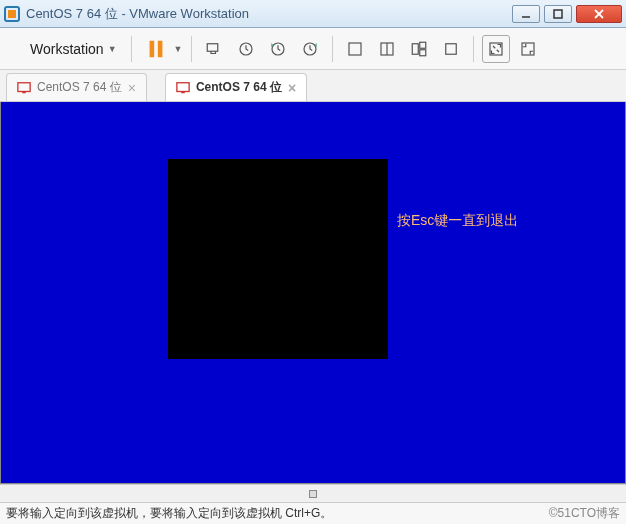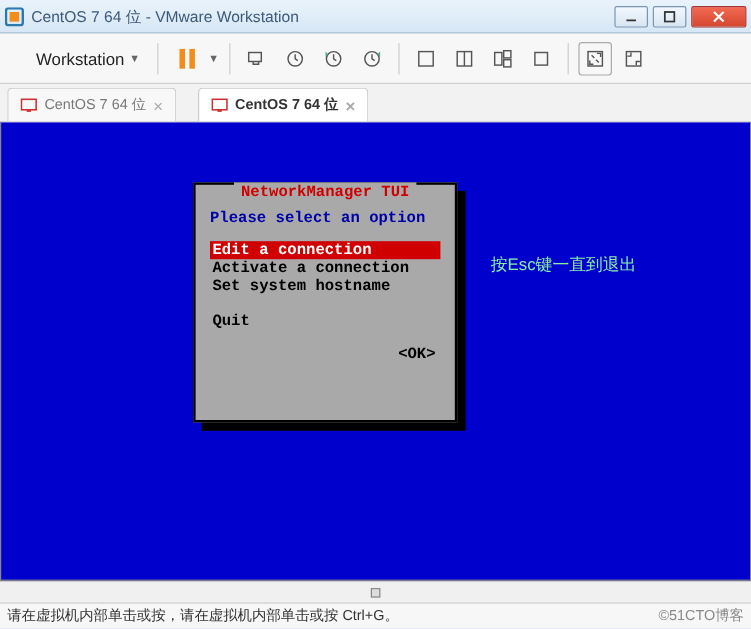--- a/index.html
+++ b/index.html
@@ -39,21 +39,21 @@
 .tui-shadow { position: absolute; left: 167px; top: 57px; width: 220px; height: 200px; background: #000; }
 .tui-box { position: absolute; left: 160px; top: 50px; width: 220px; height: 200px; background: #a9a9a9; border: 2px solid #000; }
 .tui-title { position: absolute; top: -2px; left: 0; right: 0; text-align: center; }
 .tui-title span { background: #a9a9a9; padding: 0 6px; color: #d00000; font-family: "Courier New", monospace; font-weight: bold; font-size: 13px; }
 .tui-content { padding: 20px 12px 8px; font-family: "Courier New", monospace; font-size: 13px; font-weight: bold; }
 .tui-prompt { color: #0000a8; margin-bottom: 12px; }
 .tui-item { color: #000; padding: 0 2px; cursor: pointer; }
 .tui-item.sel { background: #d00000; color: #fff; }
 .tui-quit { margin-top: 14px; }
 .tui-ok { text-align: right; color: #000; margin-top: 12px; padding-right: 4px; cursor: pointer; }
-.annotation { position: absolute; left: 408px; top: 110px; color: #86efac; font-size: 14px; font-family: "Microsoft YaHei", sans-serif; }
+.annotation { position: absolute; left: 396px; top: 110px; color: #fdba74; font-size: 14px; font-family: "Microsoft YaHei", sans-serif; }
 
 
 .hscroll { height: 18px; background: #f0f0f0; border-top: 1px solid #ccc; display: flex; align-items: center; justify-content: center; }
 .hscroll .thumb { width: 8px; height: 8px; border: 1px solid #888; background: #ddd; }
 
 
 .statusbar { height: 22px; border-top: 1px solid #ccc; background: #f7f7f7; display: flex; align-items: center; padding: 0 6px; font-size: 12px; color: #333; }
 .statusbar .watermark { margin-left: auto; color: #888; font-size: 12px; }
 
 .icon-stroke { stroke: #555; stroke-width: 1.6; fill: none; }
@@ -183,34 +183,23 @@
         <rect x="1" y="2" width="14" height="10" fill="none" stroke="#c33" stroke-width="1.5"></rect>
         <rect x="6" y="12" width="4" height="2" fill="#c33"></rect>
       </svg>
     <span>CentOS 7 64 位</span>
     <span class="tab-close">×</span>
   </div>
 </div>
 
 <div class="vm-viewport">
   <div class="tui-shadow"></div>
-  <div class="tui-box">
-    <div class="tui-title"><span>NetworkManager TUI</span></div>
-    <div class="tui-content">
-      <div class="tui-prompt">Please select an option</div>
-      <div class="tui-item sel">Edit a connection</div>
-      <div class="tui-item">Activate a connection</div>
-      <div class="tui-item">Set system hostname</div>
-      <div class="tui-item tui-quit">Quit</div>
-      <div class="tui-ok">&lt;OK&gt;</div>
-    </div>
-  </div>
   <div class="annotation">按Esc键一直到退出</div>
 </div>
 
 <div class="hscroll">
   <div class="thumb"></div>
 </div>
 
 <div class="statusbar">
-  <span>请在虚拟机内部单击或按，请在虚拟机内部单击或按 Ctrl+G。</span>
+  <span>要将输入定向到该虚拟机，要将输入定向到该虚拟机 Ctrl+G。</span>
   <span class="watermark">©51CTO博客</span>
 </div>
 
 </body></html>

